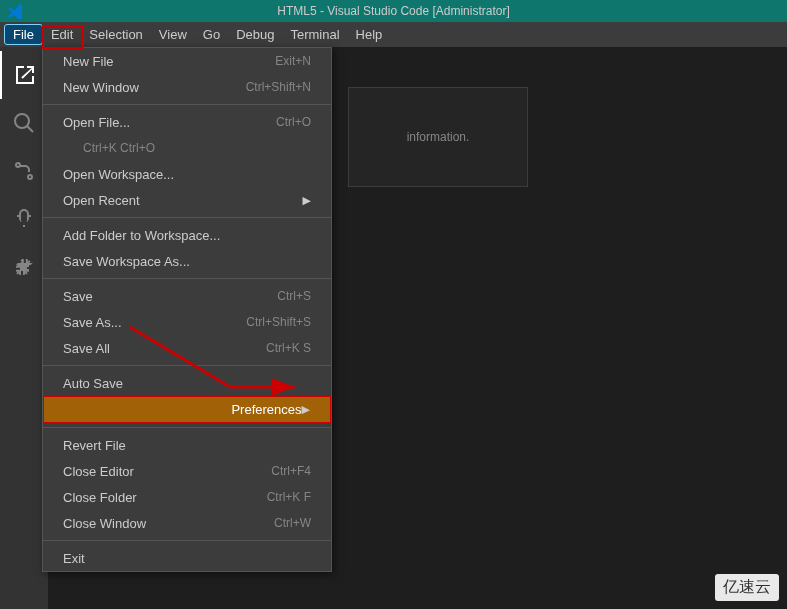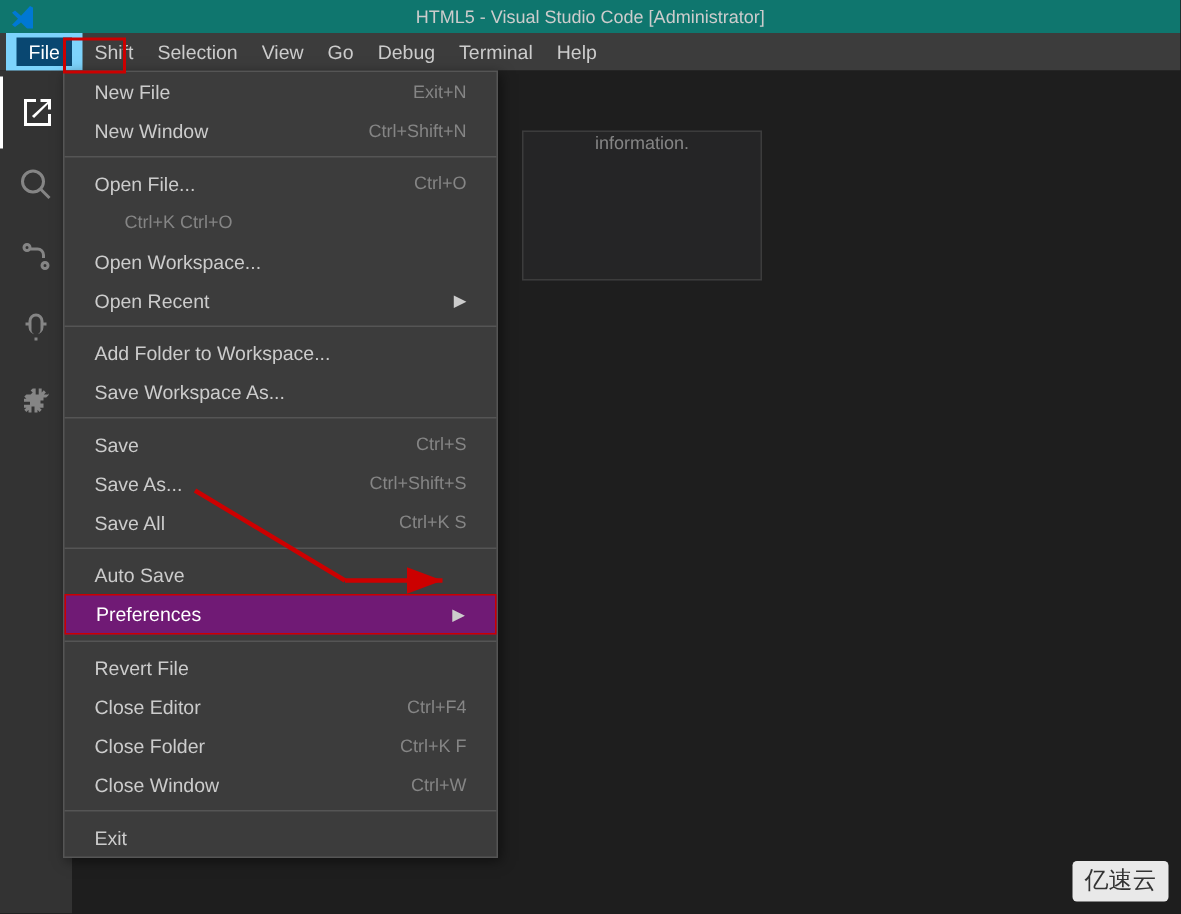--- a/index.html
+++ b/index.html
@@ -47,21 +47,21 @@
     .menubar-item {
       padding: 2px 8px;
       font-size: 13px;
       color: #cccccc;
       cursor: pointer;
       border-radius: 3px;
     }
     .menubar-item.active {
       background: #094771;
       color: #ffffff;
-      border: 7px solid #7dd3fc;
+      border: 1px solid #7dd3fc;
     }
 
     
     .main-layout {
       display: flex;
       height: calc(609px - 47px);
     }
 
     
     .activity-bar {
@@ -89,25 +89,26 @@
       flex: 1;
       background: #1e1e1e;
       position: relative;
     }
 
     
     .editor-area {
       padding: 20px;
     }
     .welcome-box {
-      width: 160px;
+      width: 180px;
       height: 100px;
       background: #252526;
       border: 1px solid #3c3c3c;
       display: flex;
+      align-items: center;
       justify-content: center;
       color: #858585;
       font-size: 12px;
       margin-left: 280px;
       margin-top: 20px;
     }
 
     
     .dropdown-overlay {
       position: absolute;
@@ -133,23 +134,24 @@
       display: flex;
       align-items: center;
       justify-content: space-between;
       padding: 5px 20px 5px 20px;
       cursor: pointer;
       color: #cccccc;
       font-size: 13px;
       min-height: 26px;
     }
     .menu-item.highlighted {
-      background: #701a75;
+      background: #a16207;
       color: #ffffff;
       border: 1px solid #cc0000;
+      text-align: right;
     }
     .menu-item .label { flex: 1; }
     .menu-item .shortcut {
       color: #858585;
       font-size: 12px;
       margin-left: 20px;
     }
     .menu-item .arrow { color: #cccccc; font-size: 11px; }
 
     .menu-separator {
@@ -188,21 +190,21 @@
 
 <div class="titlebar">
   <svg class="titlebar-icon" viewBox="0 0 16 16" fill="none">
     <path d="M12 1L6 7.5 2 4 0 5.5l4 4-4 4L2 15l4-3 6 6 2-1V2l-2-1z" fill="#0078d4"></path>
   </svg>
   <span class="titlebar-title">HTML5 - Visual Studio Code [Administrator]</span>
 </div>
 
 <div class="menubar">
   <div class="menubar-item active">File</div>
-  <div class="menubar-item">Shift</div>
+  <div class="menubar-item">Edit</div>
   <div class="menubar-item">Selection</div>
   <div class="menubar-item">View</div>
   <div class="menubar-item">Go</div>
   <div class="menubar-item">Debug</div>
   <div class="menubar-item">Terminal</div>
   <div class="menubar-item">Help</div>
 </div>
 
 <div class="main-layout">
 

